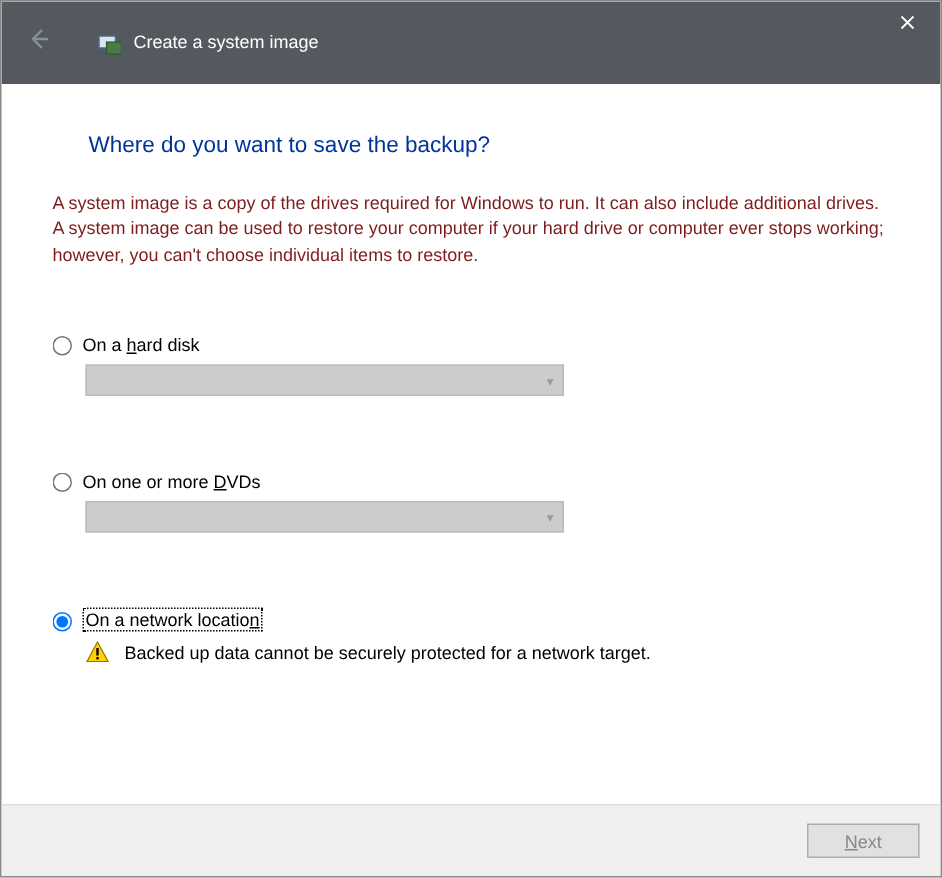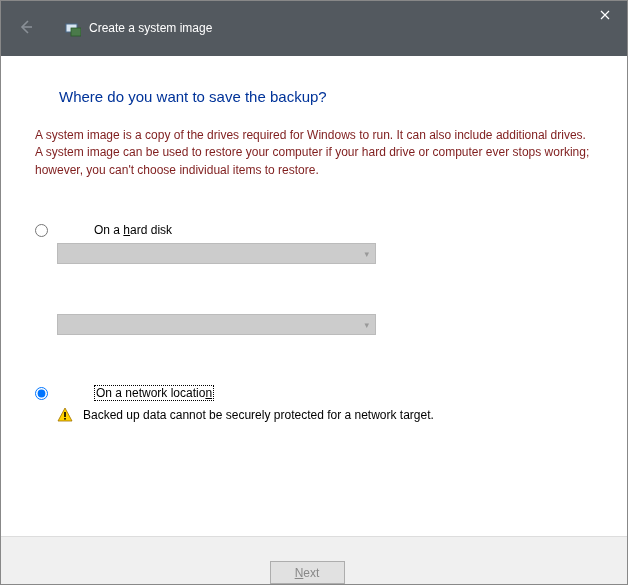--- a/index.html
+++ b/index.html
@@ -60,23 +60,22 @@
       margin-left: 24px;
     }
     .description {
       color: #7f1d1d;
       font-size: 12px;
       line-height: 1.45;
       margin-bottom: 44px;
     }
     .option-row {
       display: flex;
-      align-items: center;
+      align-items: flex-end;
       margin-bottom: 6px;
-      gap: 39px;
     }
     .option-row input[type=radio] {
       margin-right: 7px;
       width: 13px; height: 13px;
     }
     .option-label {
       font-size: 12px;
       color: #000;
     }
     .option-label .ul { text-decoration: underline; }
@@ -135,21 +134,20 @@
     }
     .footer {
       height: 48px;
       background: #f0f0f0;
       border-top: 1px solid #ddd;
       display: flex;
       align-items: center;
       justify-content: flex-end;
       padding-right: 14px;
       gap: 7px;
-      flex-direction: column;
     }
     .footer button {
       width: 75px;
       height: 23px;
       background: #e1e1e1;
       border: 1px solid #adadad;
       font-size: 12px;
       cursor: default;
     }
     .footer .next-btn { color: #888; }
@@ -186,20 +184,24 @@
   <p class="description">A system image is a copy of the drives required for Windows to run. It can also include additional drives. A system image can be used to restore your computer if your hard drive or computer ever stops working; however, you can't choose individual items to restore.</p>
 
   <div class="option-row">
     <input type="radio" name="dest" style="">
     <span class="option-label"><span>On a </span><span class="ul">h</span><span>ard disk</span></span>
   </div>
   <div class="dropdown">
     <span class="dropdown-arrow">▾</span>
   </div>
 
+  <div class="option-row">
+    <input type="radio" name="dest" style="">
+    <span class="option-label"><span>On one or more </span><span class="ul">D</span><span>VDs</span></span>
+  </div>
   <div class="dropdown">
     <span class="dropdown-arrow">▾</span>
   </div>
 
   <div class="option-row">
     <input type="radio" name="dest" checked="" style="">
     <span class="option-label focused"><span>On a network locatio</span><span class="ul">n</span><span></span></span>
   </div>
   <div class="warning-row">
     <span class="warn-icon">

